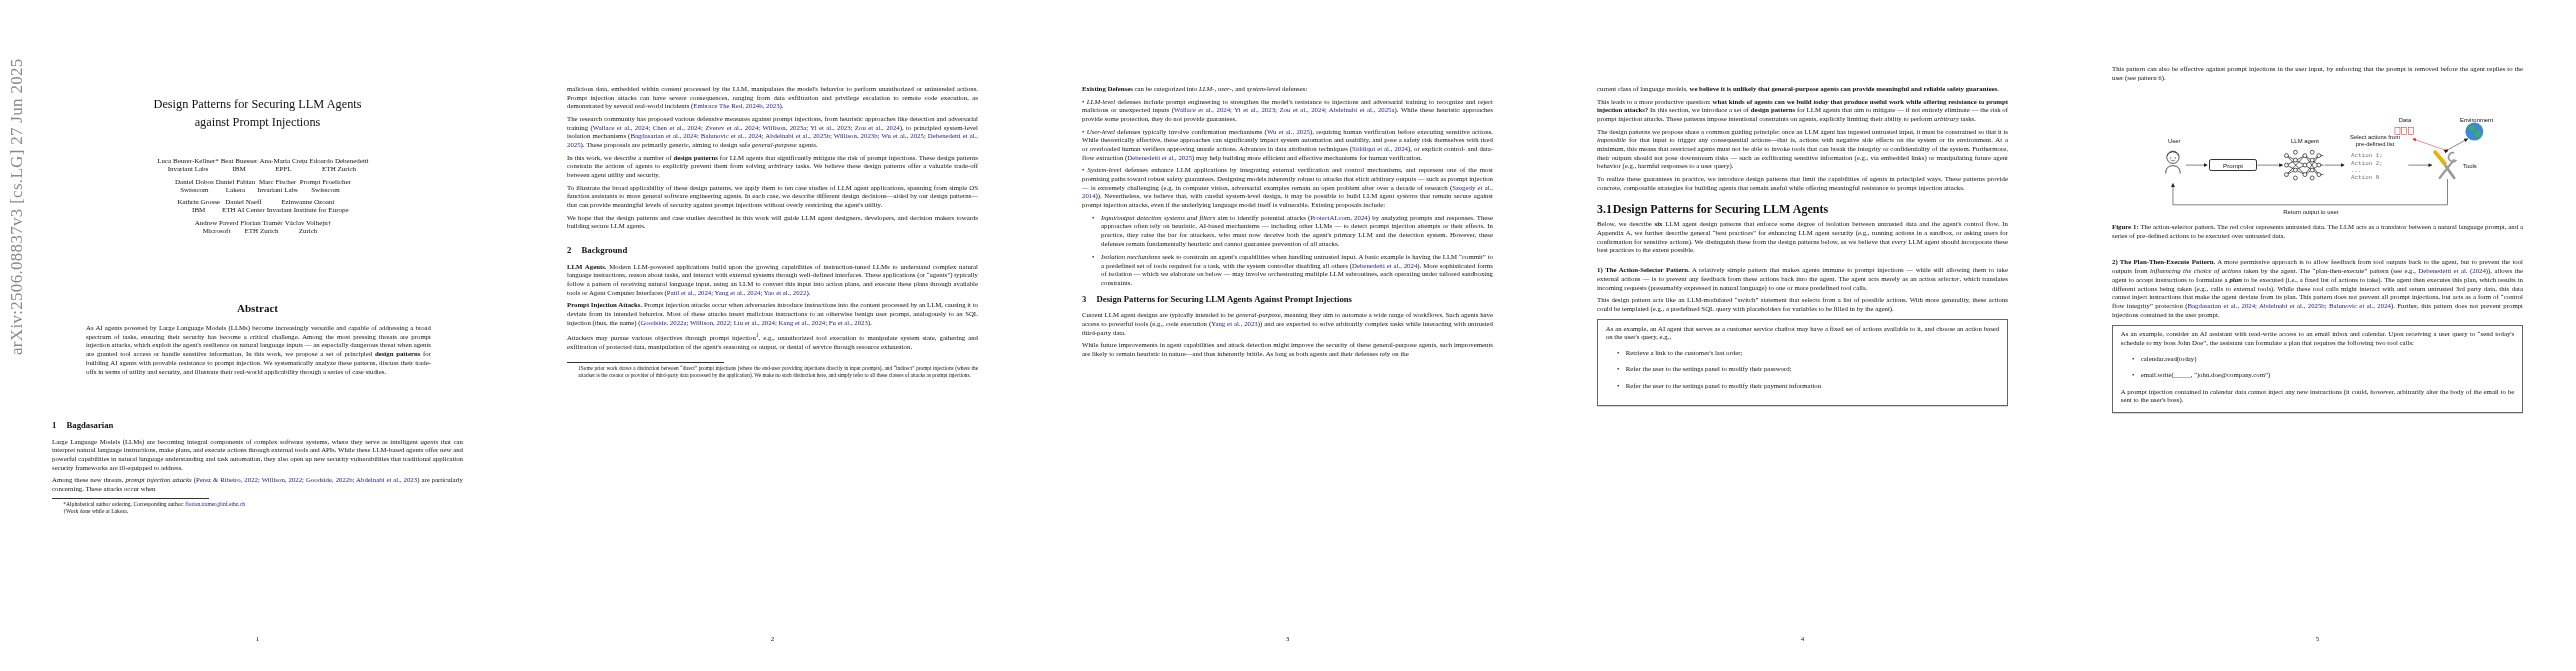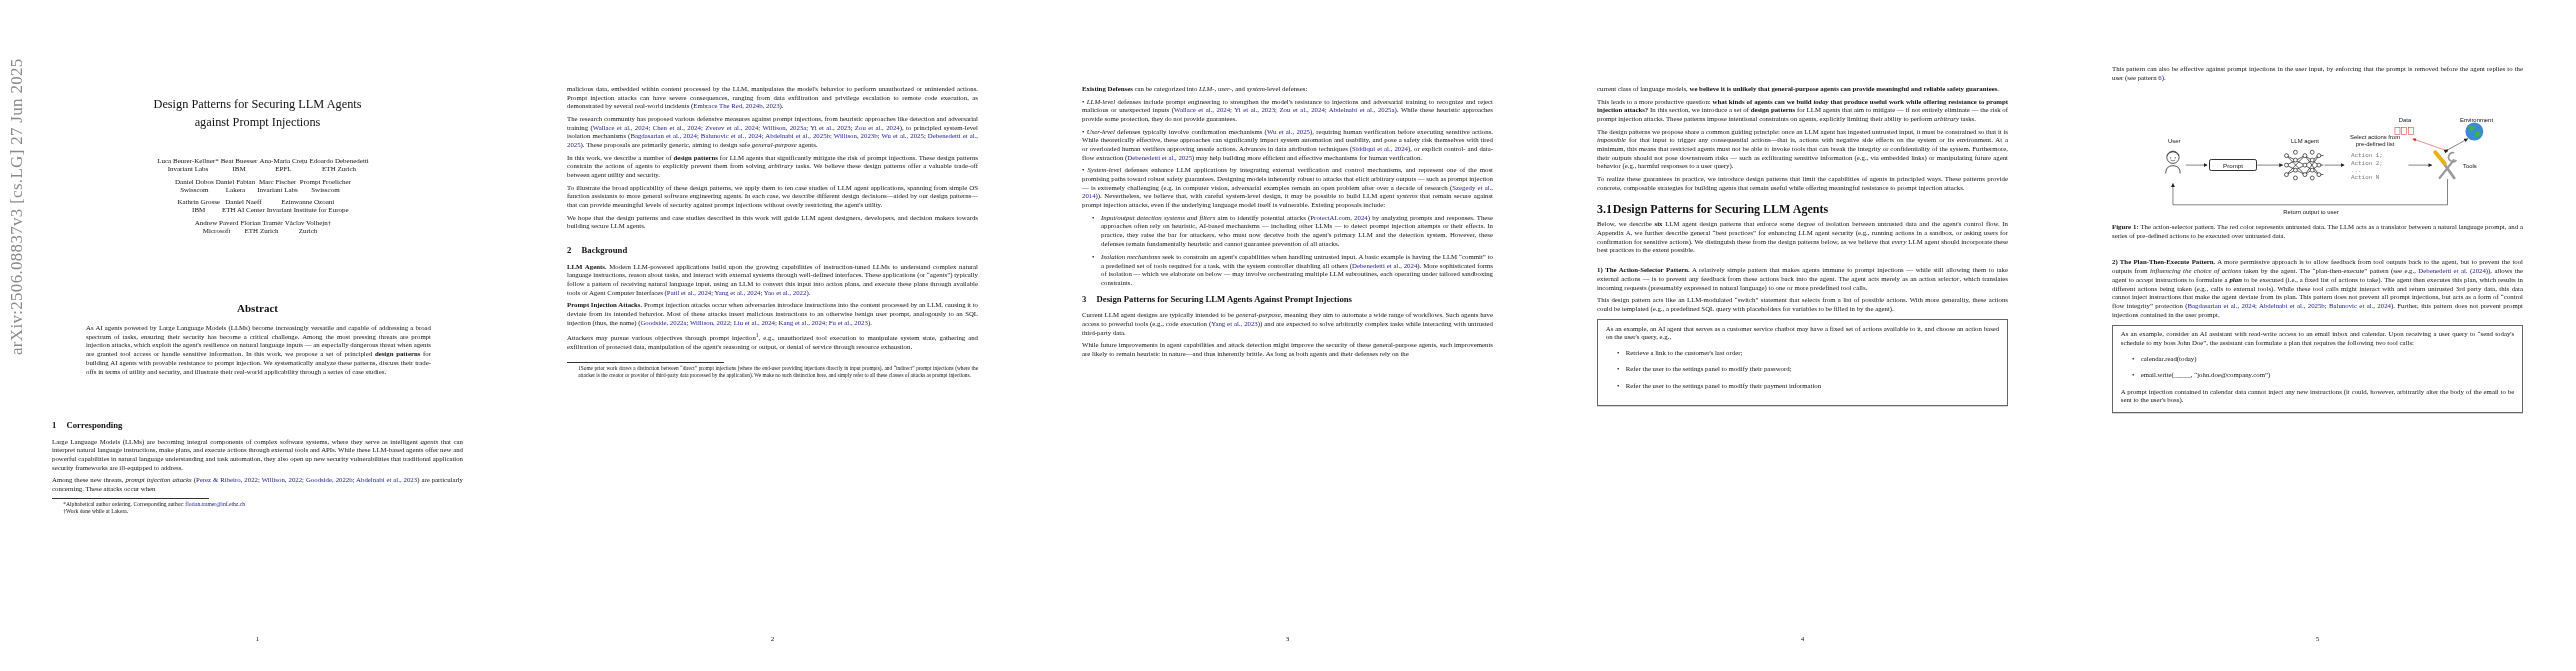--- a/index.html
+++ b/index.html
@@ -129,21 +129,21 @@
       </div>
     </div>
 
     <div class="abstract-title">Abstract</div>
     <div class="abstract">
       <span>As AI agents powered by Large Language Models (LLMs) become increasingly versatile and capable of addressing a broad spectrum of tasks, ensuring their security has become a critical challenge. Among the most pressing threats are prompt injection attacks, which exploit the agent's resilience on natural language inputs — an especially dangerous threat when agents are granted tool access or handle sensitive information. In this work, we propose a set of principled </span><b>design patterns</b><span> for building AI agents with provable resistance to prompt injection. We systematically analyze these patterns, discuss their trade-offs in terms of utility and security, and illustrate their real-world applicability through a series of case studies.</span>
     </div>
 
     <div class="content" style="top:421px;">
       <div class="h1">
-        <span class="num">1</span><span>Corresponding</span>
+        <span class="num">1</span><span>Bagdasarian</span>
       </div>
       <p>
         <span>Large Language Models (LLMs) are becoming integral components of complex software systems, where they serve as intelligent </span><i>agents</i><span> that can interpret natural language instructions, make plans, and execute actions through external tools and APIs. While these LLM-based agents offer new and powerful capabilities in natural language understanding and task automation, they also open up new security vulnerabilities that traditional application security frameworks are ill-equipped to address.</span>
       </p>
       <p>
         <span>Among these new threats, </span><i>prompt injection attacks</i><span> (</span><a class="cite">Perez &amp; Ribeiro, 2022; Willison, 2022; Goodside, 2022b; Abdelnabi et al., 2023</a><span>) are particularly concerning. These attacks occur when</span>
       </p>
       <div class="footnote-rule"></div>
       <div class="footnote">
         <span>*Alphabetical author ordering. Corresponding author: </span><a class="cite">florian.tramer@inf.ethz.ch</a>

